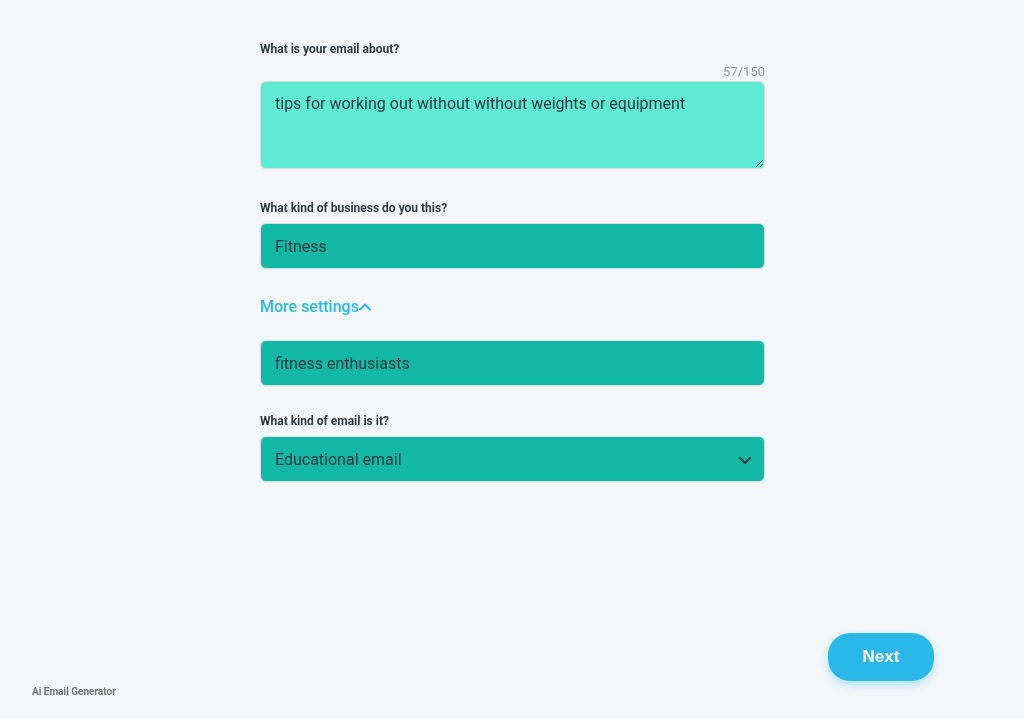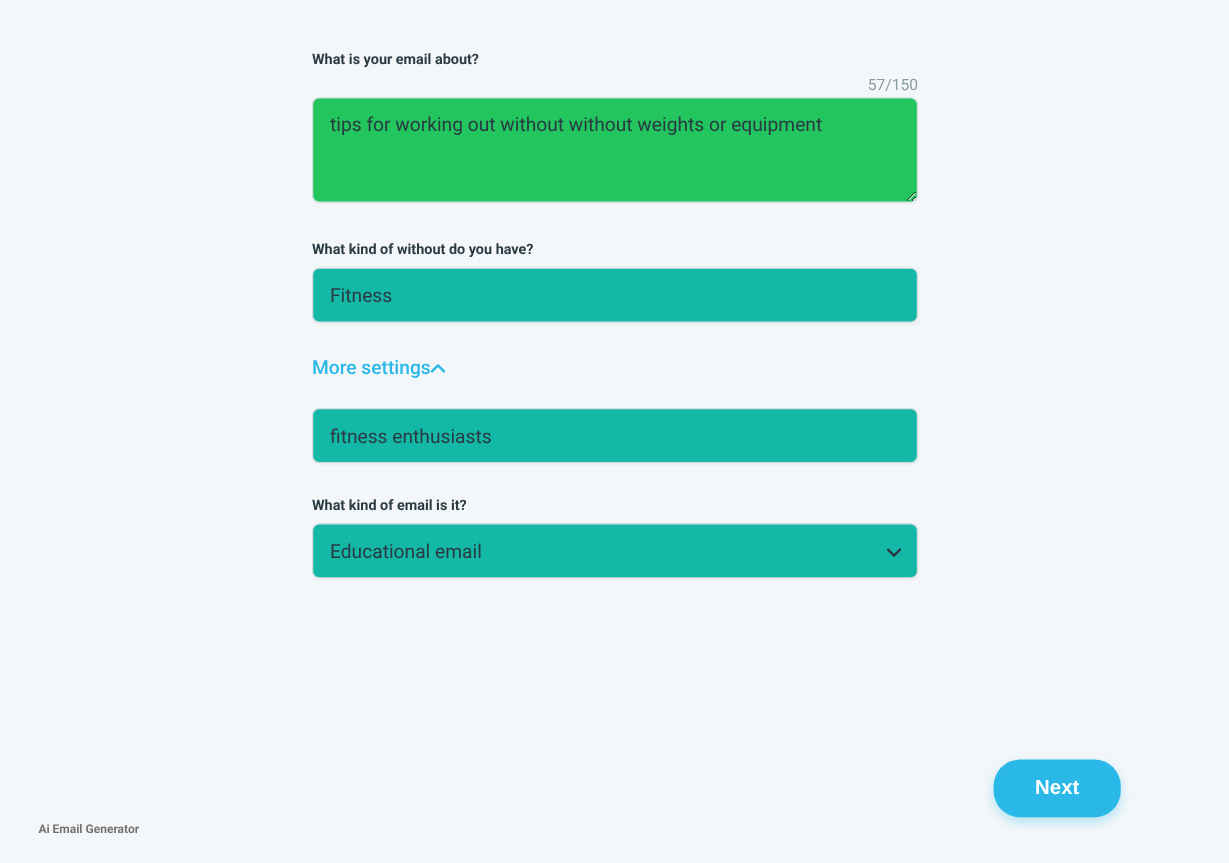--- a/index.html
+++ b/index.html
@@ -30,21 +30,21 @@
   }
   .counter {
     font-size: 13px;
     color: #8a9aa3;
   }
   .textarea {
     width: 100%;
     height: 88px;
     border: 1px solid #d6dee3;
     border-radius: 6px;
-    background: #22c55e;
+    background: #5eead4;
     padding: 12px 14px;
     font-size: 16px;
     color: #2a3a43;
     font-family: inherit;
     resize: both;
     box-shadow: 0 1px 2px rgba(0,0,0,0.04);
   }
   .input {
     width: 100%;
     height: 46px;
@@ -124,21 +124,21 @@
   <div class="field-block">
     <div class="label">What is your email about?</div>
     <div class="counter-row">
       <span class="counter">57/150</span>
     </div>
     <textarea class="textarea" style="">tips for working out without without weights or equipment</textarea>
   </div>
 
   
   <div class="field-block">
-    <div class="label">What kind of without do you have?</div>
+    <div class="label">What kind of business do you this?</div>
     <input class="input" type="text" value="Fitness" style="">
   </div>
 
   
   <div class="more-settings">
     <span>More settings</span>
     <span>
       <svg width="12" height="8" viewBox="0 0 12 8" fill="none">
         <path d="M1 6.5L6 1.5L11 6.5" stroke="#2ab8e8" stroke-width="2" stroke-linecap="round" stroke-linejoin="round"></path>
       </svg>

